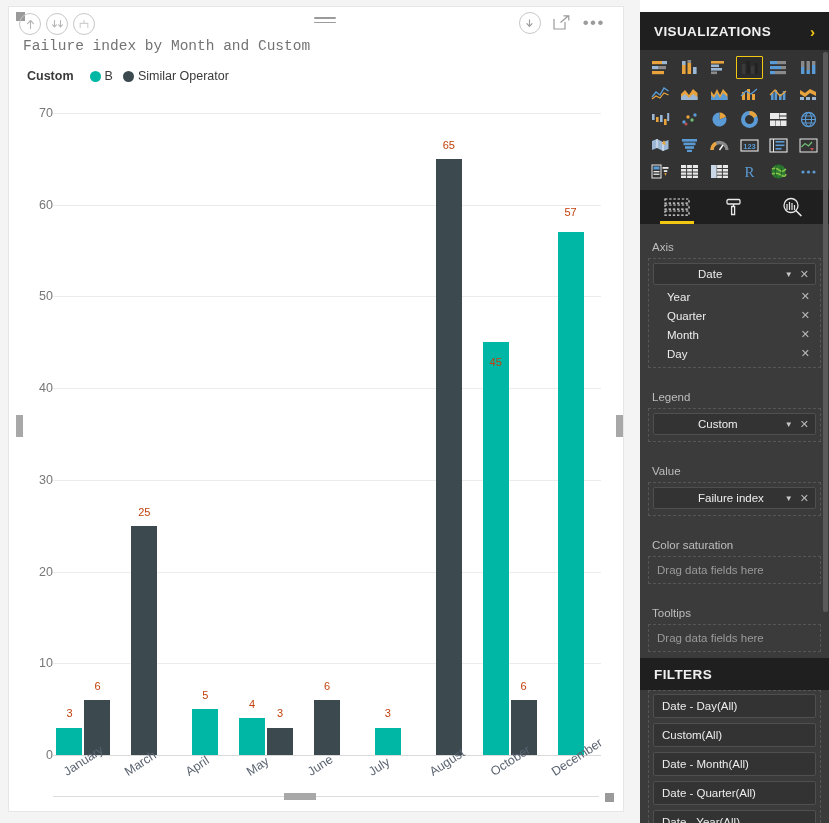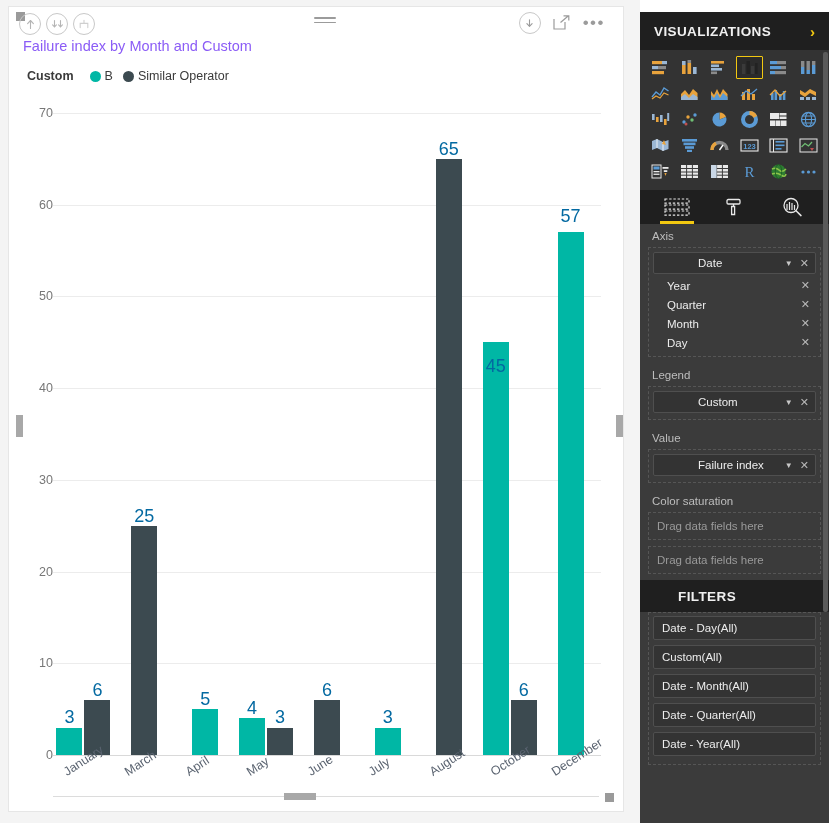--- a/index.html
+++ b/index.html
@@ -35,21 +35,21 @@
     color:#b5b5b5;
   }
   .hamb{position:absolute;left:305px;top:10px;width:22px;}
   .hamb div{height:1.5px;background:#9b9b9b;margin-bottom:3px;border-radius:1px;}
   .rgrp{position:absolute;right:18px;top:5px;display:flex;gap:12px;align-items:center;}
   .focus-ico{width:18px;height:16px;position:relative;}
   .dots{color:#9b9b9b;font-size:17px;letter-spacing:1.5px;line-height:12px;}
 
   .vtitle{
     position:absolute;left:14px;top:31px;
-    font-size:14.5px;color:#8b5cf6;font-weight:400;white-space:nowrap;
+    font-size:14.5px;color:#737373;font-weight:400;white-space:nowrap;font-family:Liberation Mono, monospace;
   }
   
   .legend{position:absolute;left:18px;top:62px;display:flex;align-items:center;gap:10px;}
   .legend .lbl{font-size:12.5px;color:#3a3a3a;font-weight:700;margin-right:6px;}
   .legend .item{display:flex;align-items:center;gap:4px;font-size:12.5px;color:#3a3a3a;}
   .legend .dot{width:11px;height:11px;border-radius:50%;display:inline-block;}
 
   
   #plot{position:absolute;left:0px;top:88px;width:616px;height:668px;}
   .ylab{
@@ -57,21 +57,21 @@
     font-size:12.5px;color:#777;transform:translateY(-7px);
   }
   .ywrap{position:absolute;left:0;top:0;width:44px;height:100%;}
   .grid{
     position:absolute;left:44px;right:24px;height:1px;background:#ececec;
   }
   .axisline{position:absolute;left:44px;right:24px;height:1px;background:#d9d9d9;}
   #bars{position:absolute;left:44px;right:24px;top:0;bottom:0;}
   .bar{position:absolute;bottom:0;}
   .dlabel{
-    position:absolute;font-size:18px;color:#0369a1;text-align:center;
+    position:absolute;font-size:11px;color:#c2410c;text-align:center;
     white-space:nowrap;
   }
   
   #xlabels{position:absolute;left:44px;right:24px;top:760px;height:55px;}
   .xlab{
     position:absolute;top:0;font-size:12.5px;color:#5a6370;
     transform:rotate(-33deg);transform-origin:left top;white-space:nowrap;
   }
   
   .vhandle{position:absolute;width:7px;height:22px;background:#a8a8a8;}
@@ -108,21 +108,21 @@
   }
   .tab{
     height:34px;display:flex;align-items:center;justify-content:center;
     width:46px;position:relative;cursor:pointer;
   }
   .tab.active::after{
     content:"";position:absolute;bottom:0;left:6px;right:6px;height:3px;background:#f2c811;
   }
   .wells{background:#3b3b3b;}
   .well-title{
-    font-size:11.5px;color:#bdbdbd;padding:6px 12px 5px 12px;
+    font-size:11.5px;color:#bdbdbd;padding:17px 12px 5px 12px;
   }
   .dropzone{
     border:1px dashed #565656;margin:0 8px 6px 8px;padding:4px;
   }
   .chip{
     background:#333333;border:1px solid #4f4f4f;border-radius:2px;
     height:20px;display:flex;align-items:center;padding:0 6px;
     font-size:11.5px;color:#ededed;justify-content:space-between;margin-bottom:2px;
   }
   .chip .nm{white-space:nowrap;overflow:hidden;text-overflow:ellipsis;padding-left:38px;}
@@ -133,21 +133,21 @@
   }
   .placeholder{
     font-size:11.5px;color:#9a9a9a;padding:3px 4px;
   }
   .caret{font-size:8px;color:#c8c8c8;}
   .xs{font-size:11px;color:#b9b9b9;cursor:pointer;}
   .filters-hdr{
     background:#1f1f1f;height:32px;display:flex;align-items:center;padding:0 14px;
     margin-top:4px;
   }
-  .filters-hdr .t{font-size:13.5px;font-weight:700;letter-spacing:.4px;color:#f0f0f0;margin-left:24px;}
+  .filters-hdr .t{font-size:13.5px;font-weight:700;letter-spacing:.4px;color:#f0f0f0;}
   .flt-sub{font-size:11.5px;color:#bdbdbd;padding:8px 12px 4px 12px;}
   .fltbox{border:1px dashed #565656;margin:0 8px;padding:3px 4px;}
   .fchip{
     background:#333333;border:1px solid #4f4f4f;border-radius:2px;
     height:22px;display:flex;align-items:center;padding:0 8px;
     font-size:11.5px;color:#ededed;margin-bottom:5px;
   }
   .pane-scroll{
     position:absolute;right:1px;top:40px;width:5px;height:560px;background:#5a5a5a;border-radius:2px;
   }
@@ -595,20 +595,21 @@
           <span class="xs">✕</span>
         </span>
       </div>
     </div>
 
     <div class="well-title">Color saturation</div>
     <div class="dropzone">
       <div class="placeholder">Drag data fields here</div>
     </div>
 
+    <div class="well-title">Tooltips</div>
     <div class="dropzone">
       <div class="placeholder">Drag data fields here</div>
     </div>
   </div>
 
   <div class="filters-hdr">
     <span class="t">FILTERS</span>
   </div>
   <div class="fltbox" id="filterlist">
       <div class="fchip">Date - Day(All)</div>

